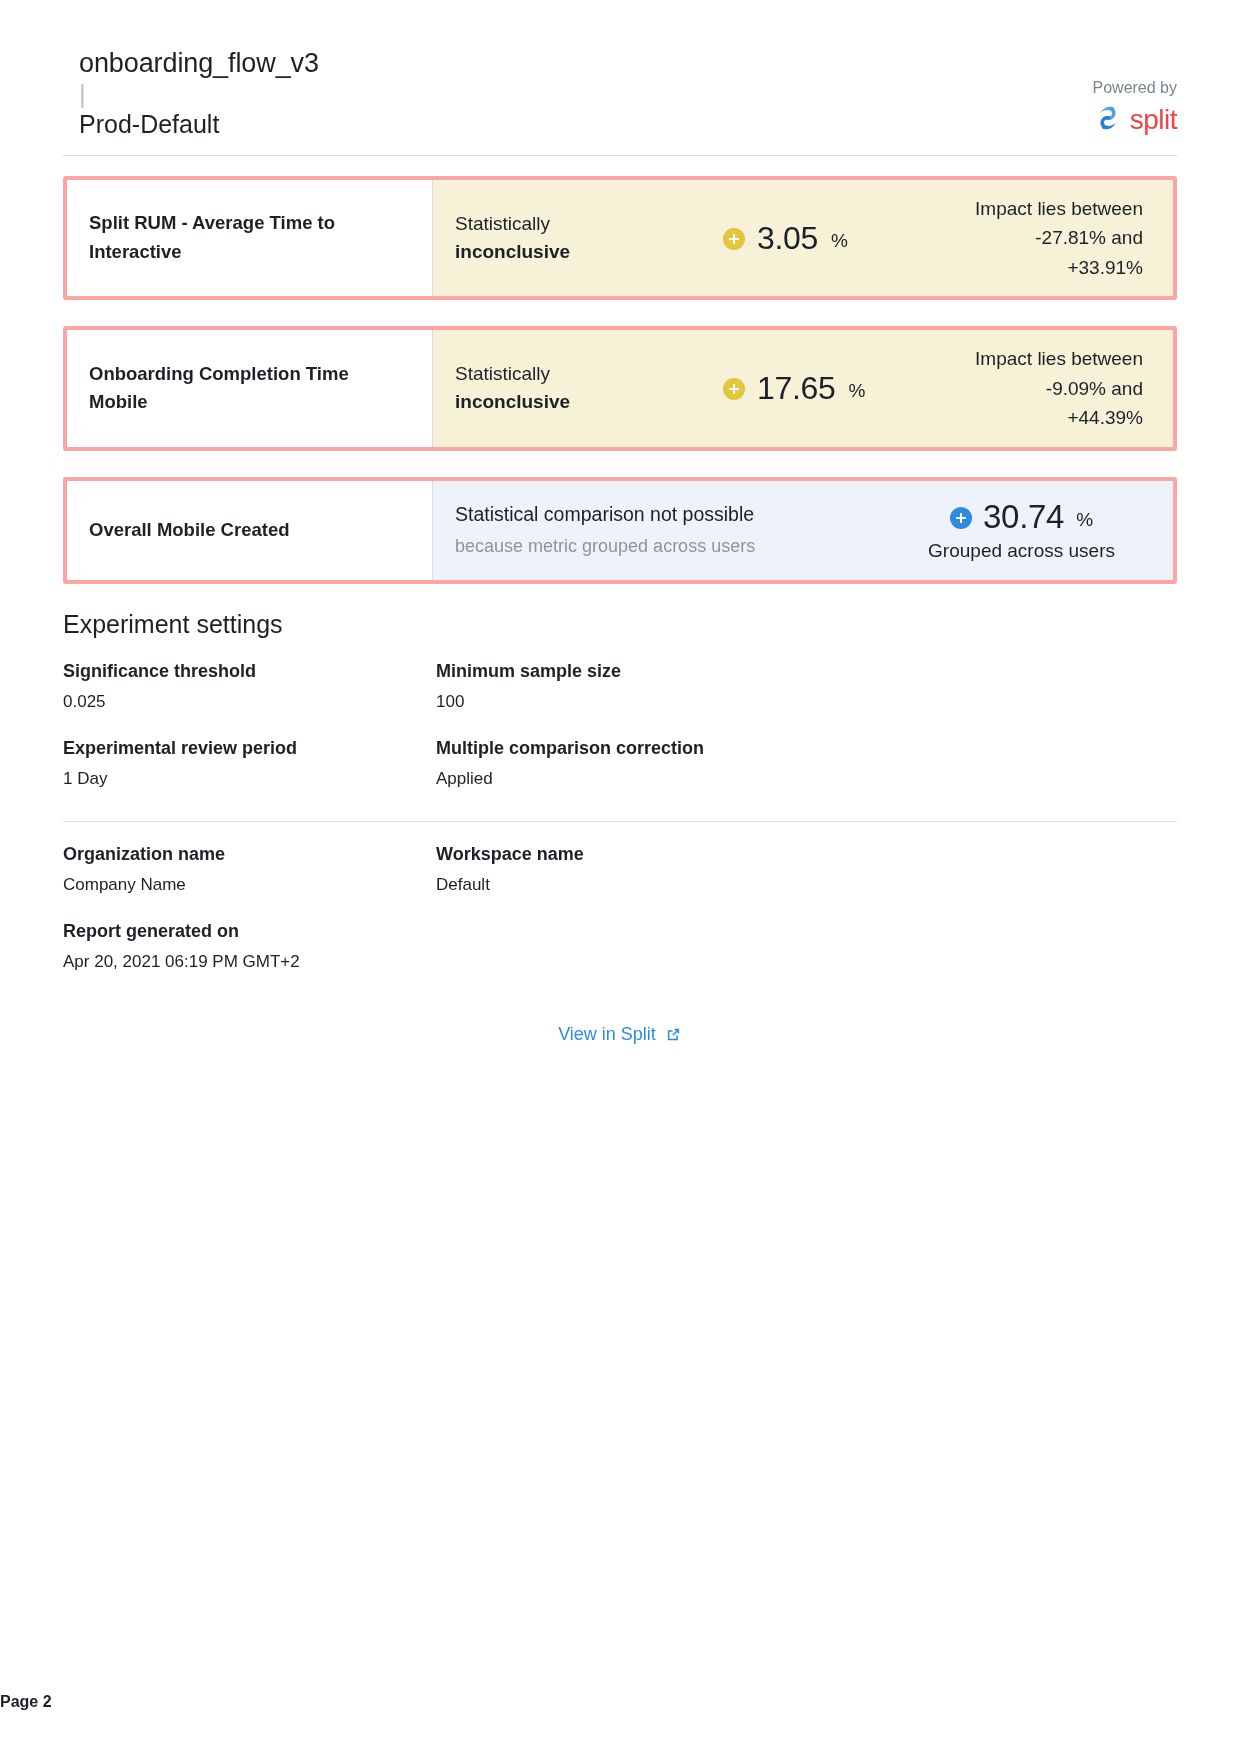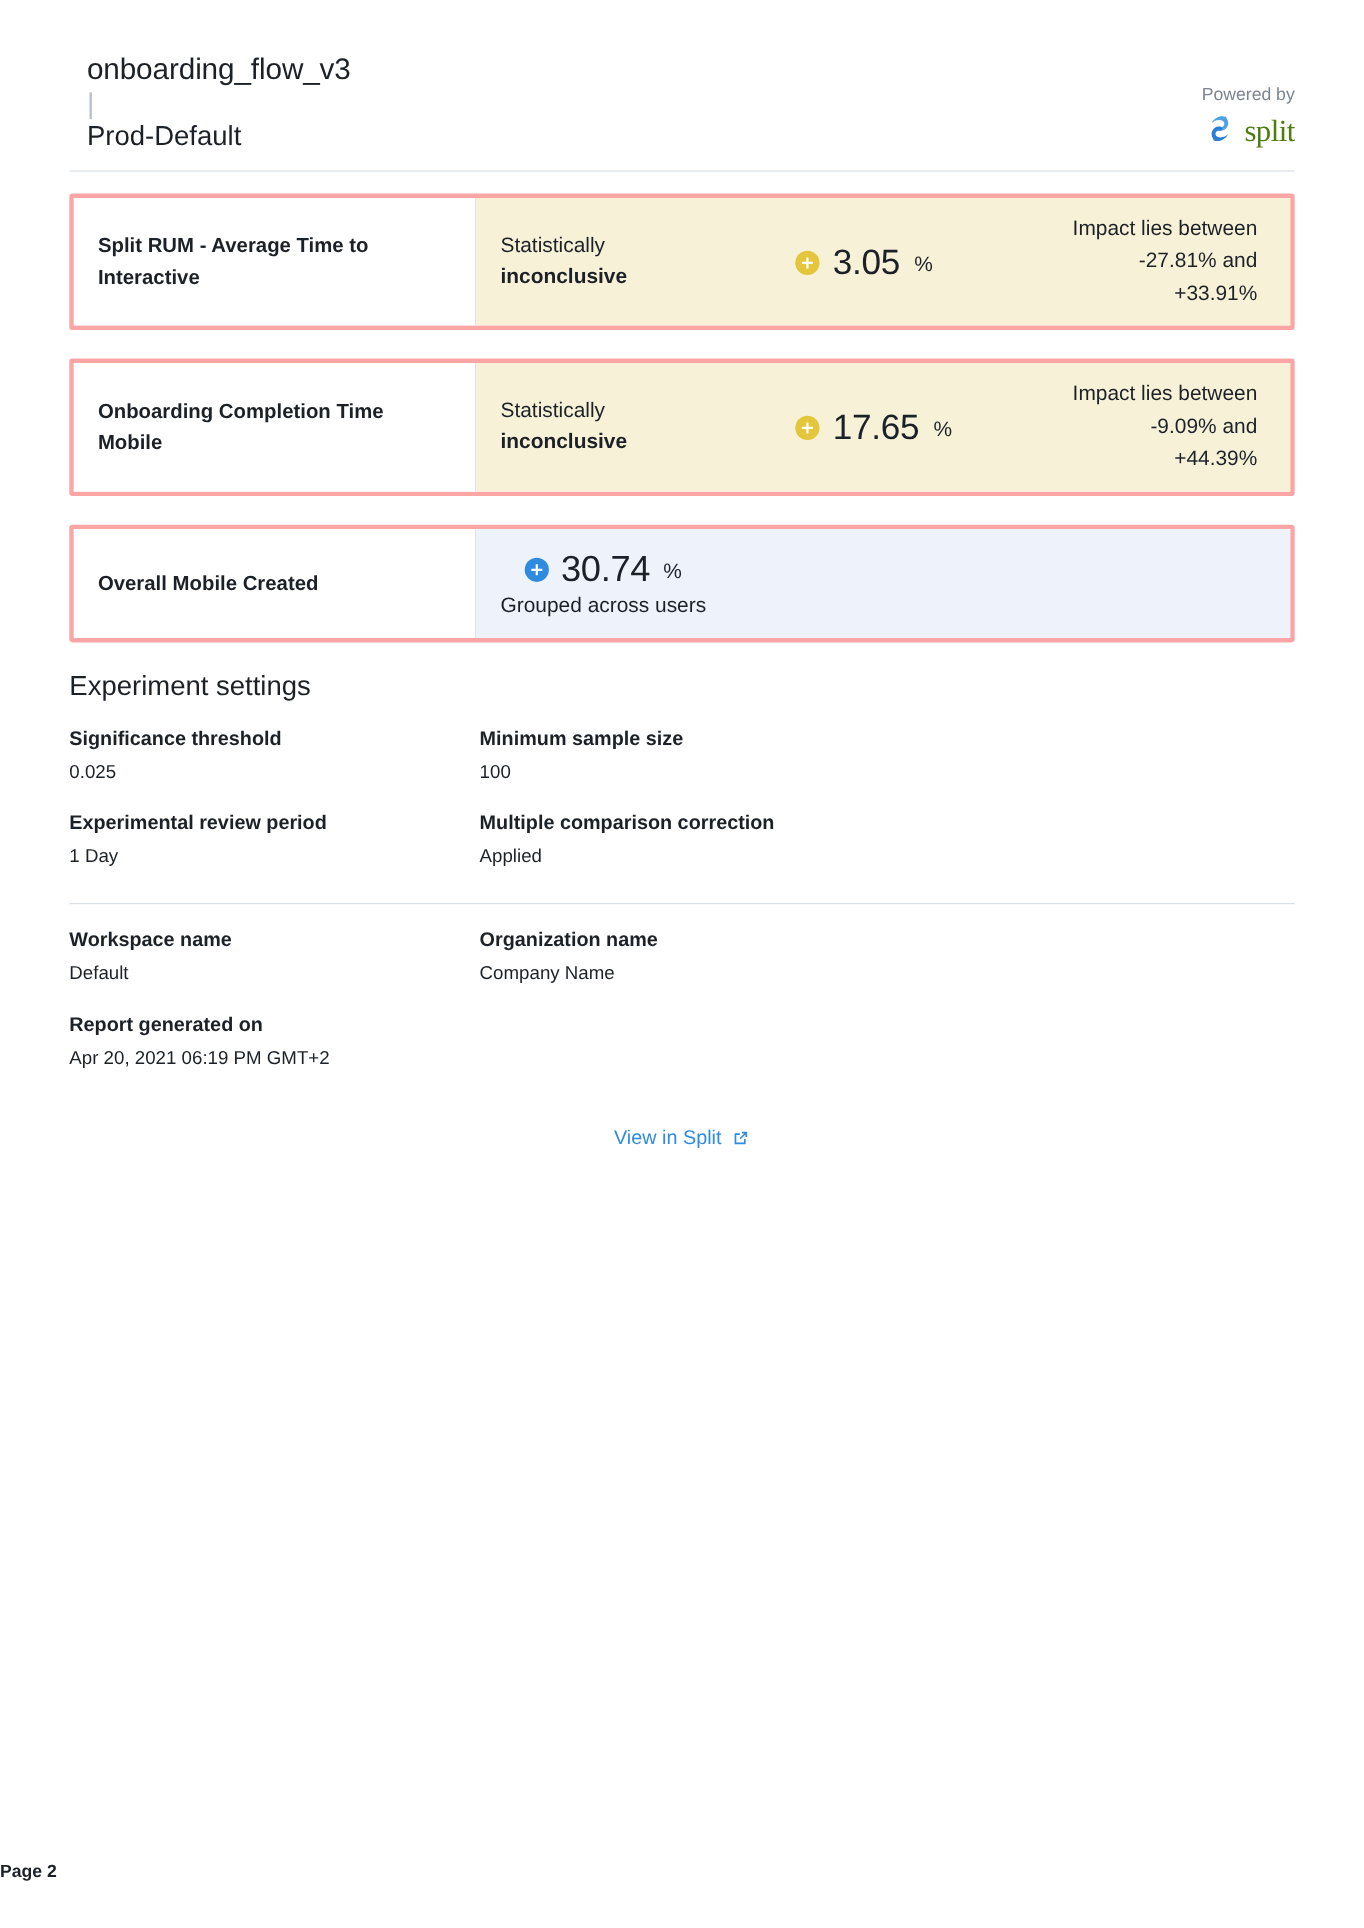--- a/index.html
+++ b/index.html
@@ -65,23 +65,23 @@
   }
   .split-logo {
     display: flex;
     align-items: center;
     justify-content: flex-end;
     gap: 7px;
   }
   .split-mark { display:block; }
   .split-word {
     font-size: 28px;
-    color: #4d7c0f;
+    color: #ef4444;
     letter-spacing: -0.5px;
-    font-family: Liberation Serif, serif;
+    font-family: Liberation Sans, sans-serif;
     font-weight: 400;
   }
 
   
   .cards { margin-top: 20px; }
   .card {
     display: flex;
     border: 4px solid #fca5a5;
     border-radius: 3px;
     margin-bottom: 26px;
@@ -318,20 +318,24 @@
         <div class="impact-col">
           <div>Impact lies between</div>
           <div>-9.09% and +44.39%</div>
         </div>
       </div>
     </div>
 
     <div class="card">
       <div class="card-name">Overall Mobile Created</div>
       <div class="card-body notpossible">
+        <div class="np-text">
+          <div>Statistical comparison not possible</div>
+          <div class="np-sub">because metric grouped across users</div>
+        </div>
         <div class="np-value">
           <div class="np-value-line">
             <span class="badge-icon blue">
               <svg width="14" height="14" viewBox="0 0 14 14">
                   <path d="M6 2h2v4h4v2H8v4H6V8H2V6h4z" fill="#ffffff"></path>
                 </svg>
             </span>
             <span class="value-num">30.74</span>
             <span class="value-pct">%</span>
           </div>
@@ -360,26 +364,26 @@
       <div class="setting">
         <div class="setting-label">Multiple comparison correction</div>
         <div class="setting-value">Applied</div>
       </div>
     </div>
 
     <div class="divider"></div>
 
     <div class="settings-grid">
       <div class="setting">
+        <div class="setting-label">Organization name</div>
+        <div class="setting-value">Company Name</div>
+      </div>
+      <div class="setting">
         <div class="setting-label">Workspace name</div>
         <div class="setting-value">Default</div>
-      </div>
-      <div class="setting">
-        <div class="setting-label">Organization name</div>
-        <div class="setting-value">Company Name</div>
       </div>
       <div class="setting">
         <div class="setting-label">Report generated on</div>
         <div class="setting-value">Apr 20, 2021 06:19 PM GMT+2</div>
       </div>
     </div>
   </div>
 
   <div class="view-link-wrap">
     <a class="view-link">

